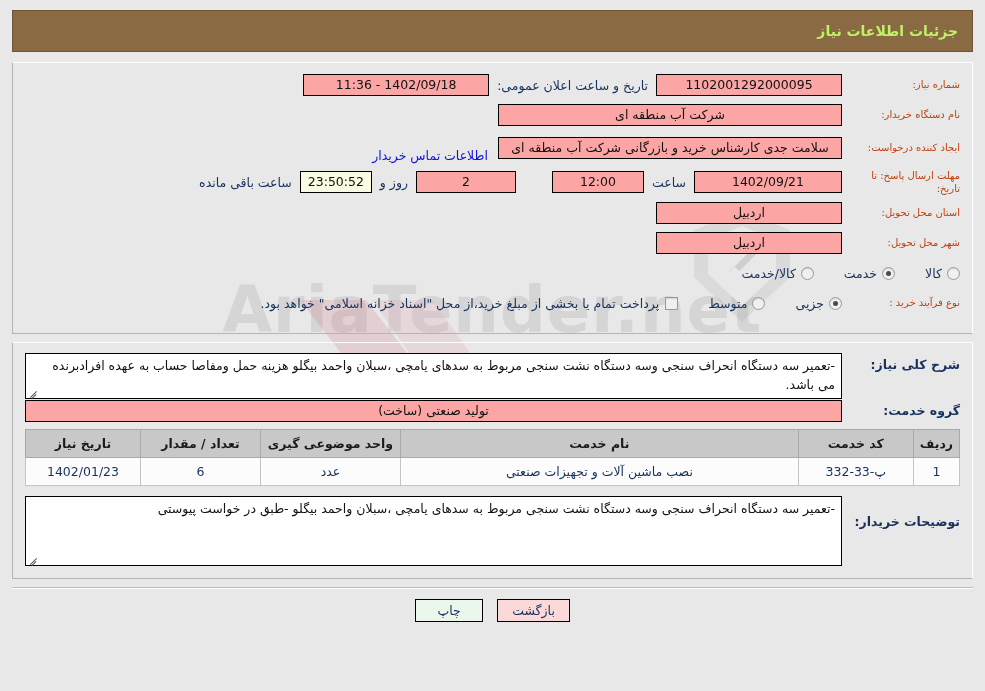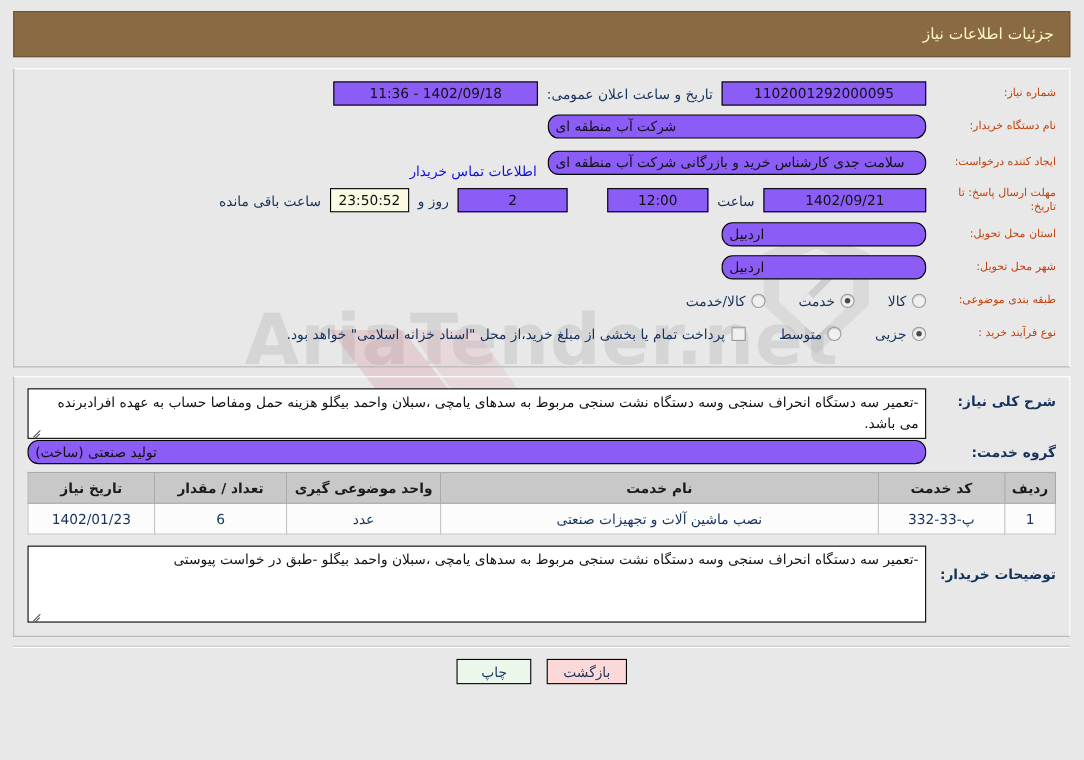--- a/index.html
+++ b/index.html
@@ -87,26 +87,26 @@
   }
 
   
   .page-header {
     position: relative;
     z-index: 2;
     margin: 10px 12px 0 12px;
     height: 42px;
     background: #8a6a42;
     border: 1px solid #6e5334;
-    color: #fef9c3;
+    color: #bef264;
     display: flex;
     align-items: center;
     padding: 0 14px;
     font-size: 14px;
-    font-weight: normal;
+    font-weight: bold;
   }
 
   
   .panel {
     position: relative;
     z-index: 1;
     margin: 10px 12px 0 12px;
     background: transparent;
     border: 1px solid #b4b4b4;
     border-top-color: #ffffff;
@@ -127,31 +127,31 @@
     text-align: right;
     font-size: 10px;
     color: #c2410c;
     padding-left: 8px;
     line-height: 1.35;
   }
   .flabel.two-line { line-height: 1.3; }
 
   .fbox {
     border: 1px solid #000000;
-    background: #8b5cf6;
+    background: #fca5a5;
     height: 22px;
     line-height: 20px;
     padding: 0 6px;
     font-size: 12.5px;
     color: #111;
     text-align: center;
     overflow: hidden;
     white-space: nowrap;
   }
-  .fbox.rt { text-align: left; border-radius: 10px; }
+  .fbox.rt { text-align: center; }
   .fbox.cream { background: #fbfbe3; }
 
   .w-need-no   { width: 186px; }
   .w-wide      { width: 344px; }
   .w-date      { width: 148px; }
   .w-time      { width: 92px; }
   .w-days      { width: 100px; }
   .w-clock     { width: 72px; }
   .w-pubdate   { width: 186px; }
   .w-prov      { width: 186px; }
@@ -376,21 +376,20 @@
     <div class="flabel">استان محل تحویل:</div>
     <div class="fbox rt w-prov">اردبیل</div>
   </div>
 
   <div class="frow">
     <div class="flabel">شهر محل تحویل:</div>
     <div class="fbox rt w-prov">اردبیل</div>
   </div>
 
   <div class="frow">
-    <div class="flabel">طبقه بندی موضوعی:</div>
     <div class="radio-group">
       <div class="radio-item">
         <span class="radio-dot"></span>
         <span class="radio-label">کالا</span>
       </div>
       <div class="radio-item">
         <span class="radio-dot on"></span>
         <span class="radio-label">خدمت</span>
       </div>
       <div class="radio-item">

